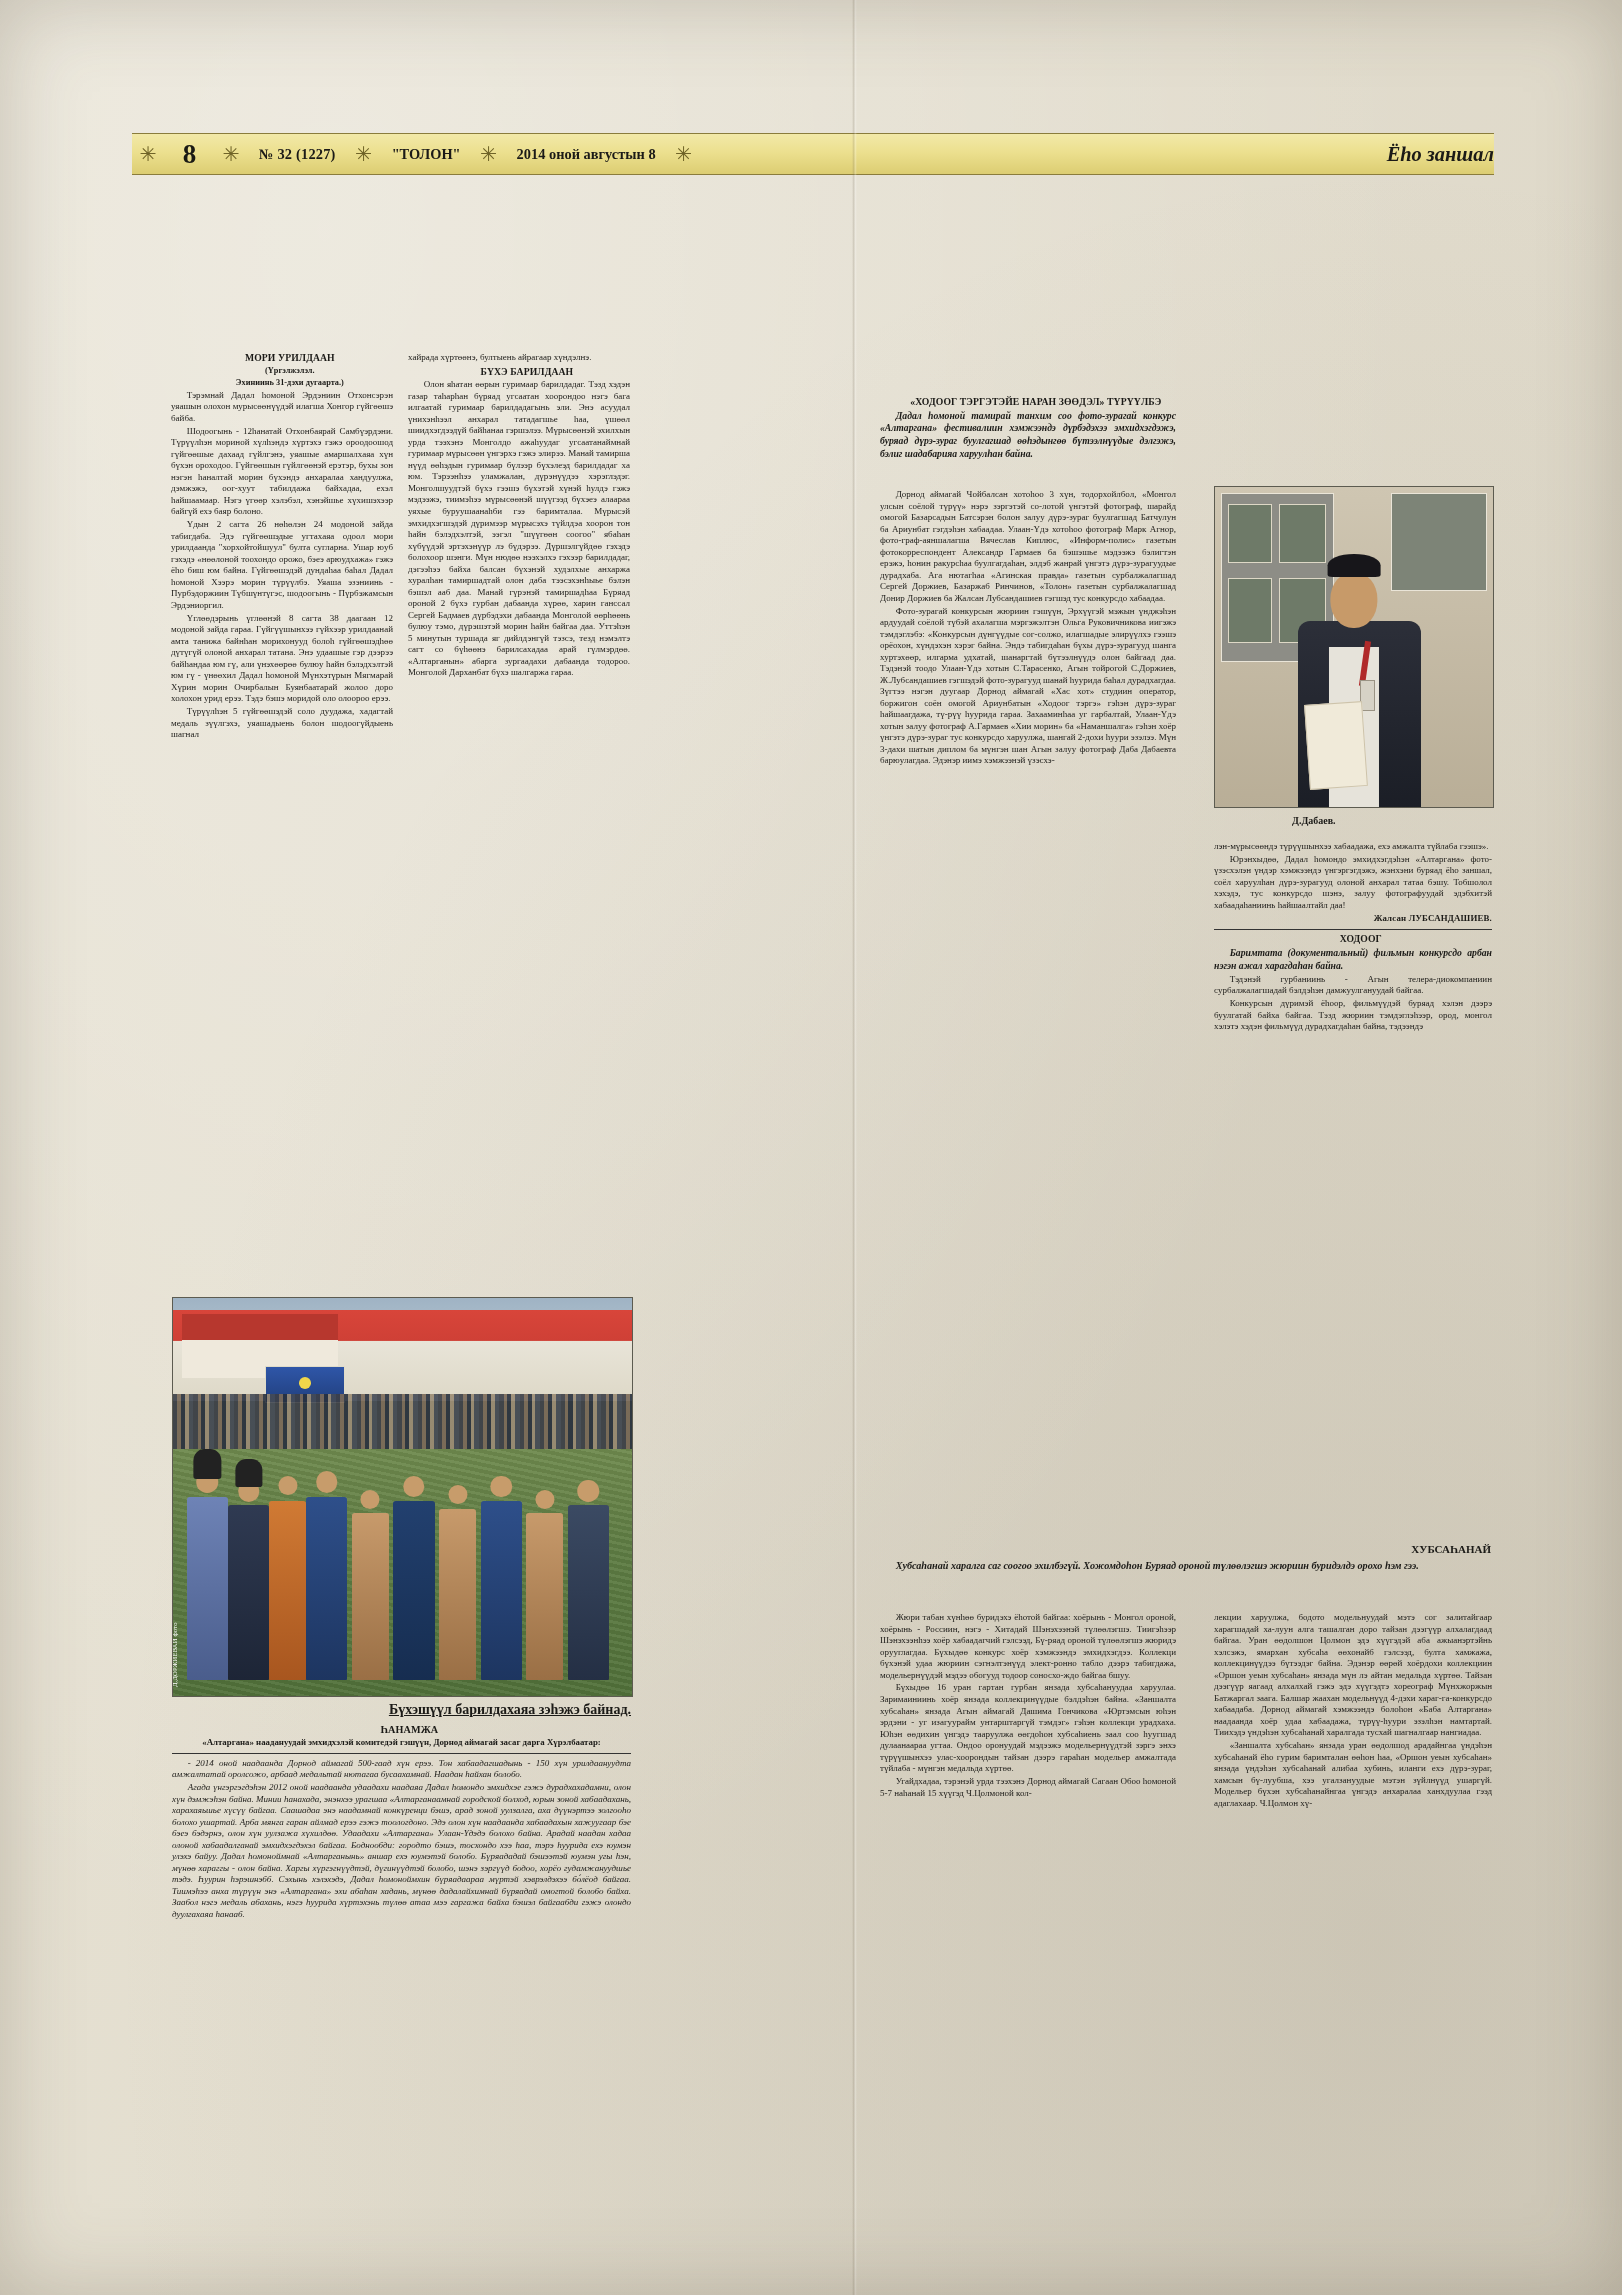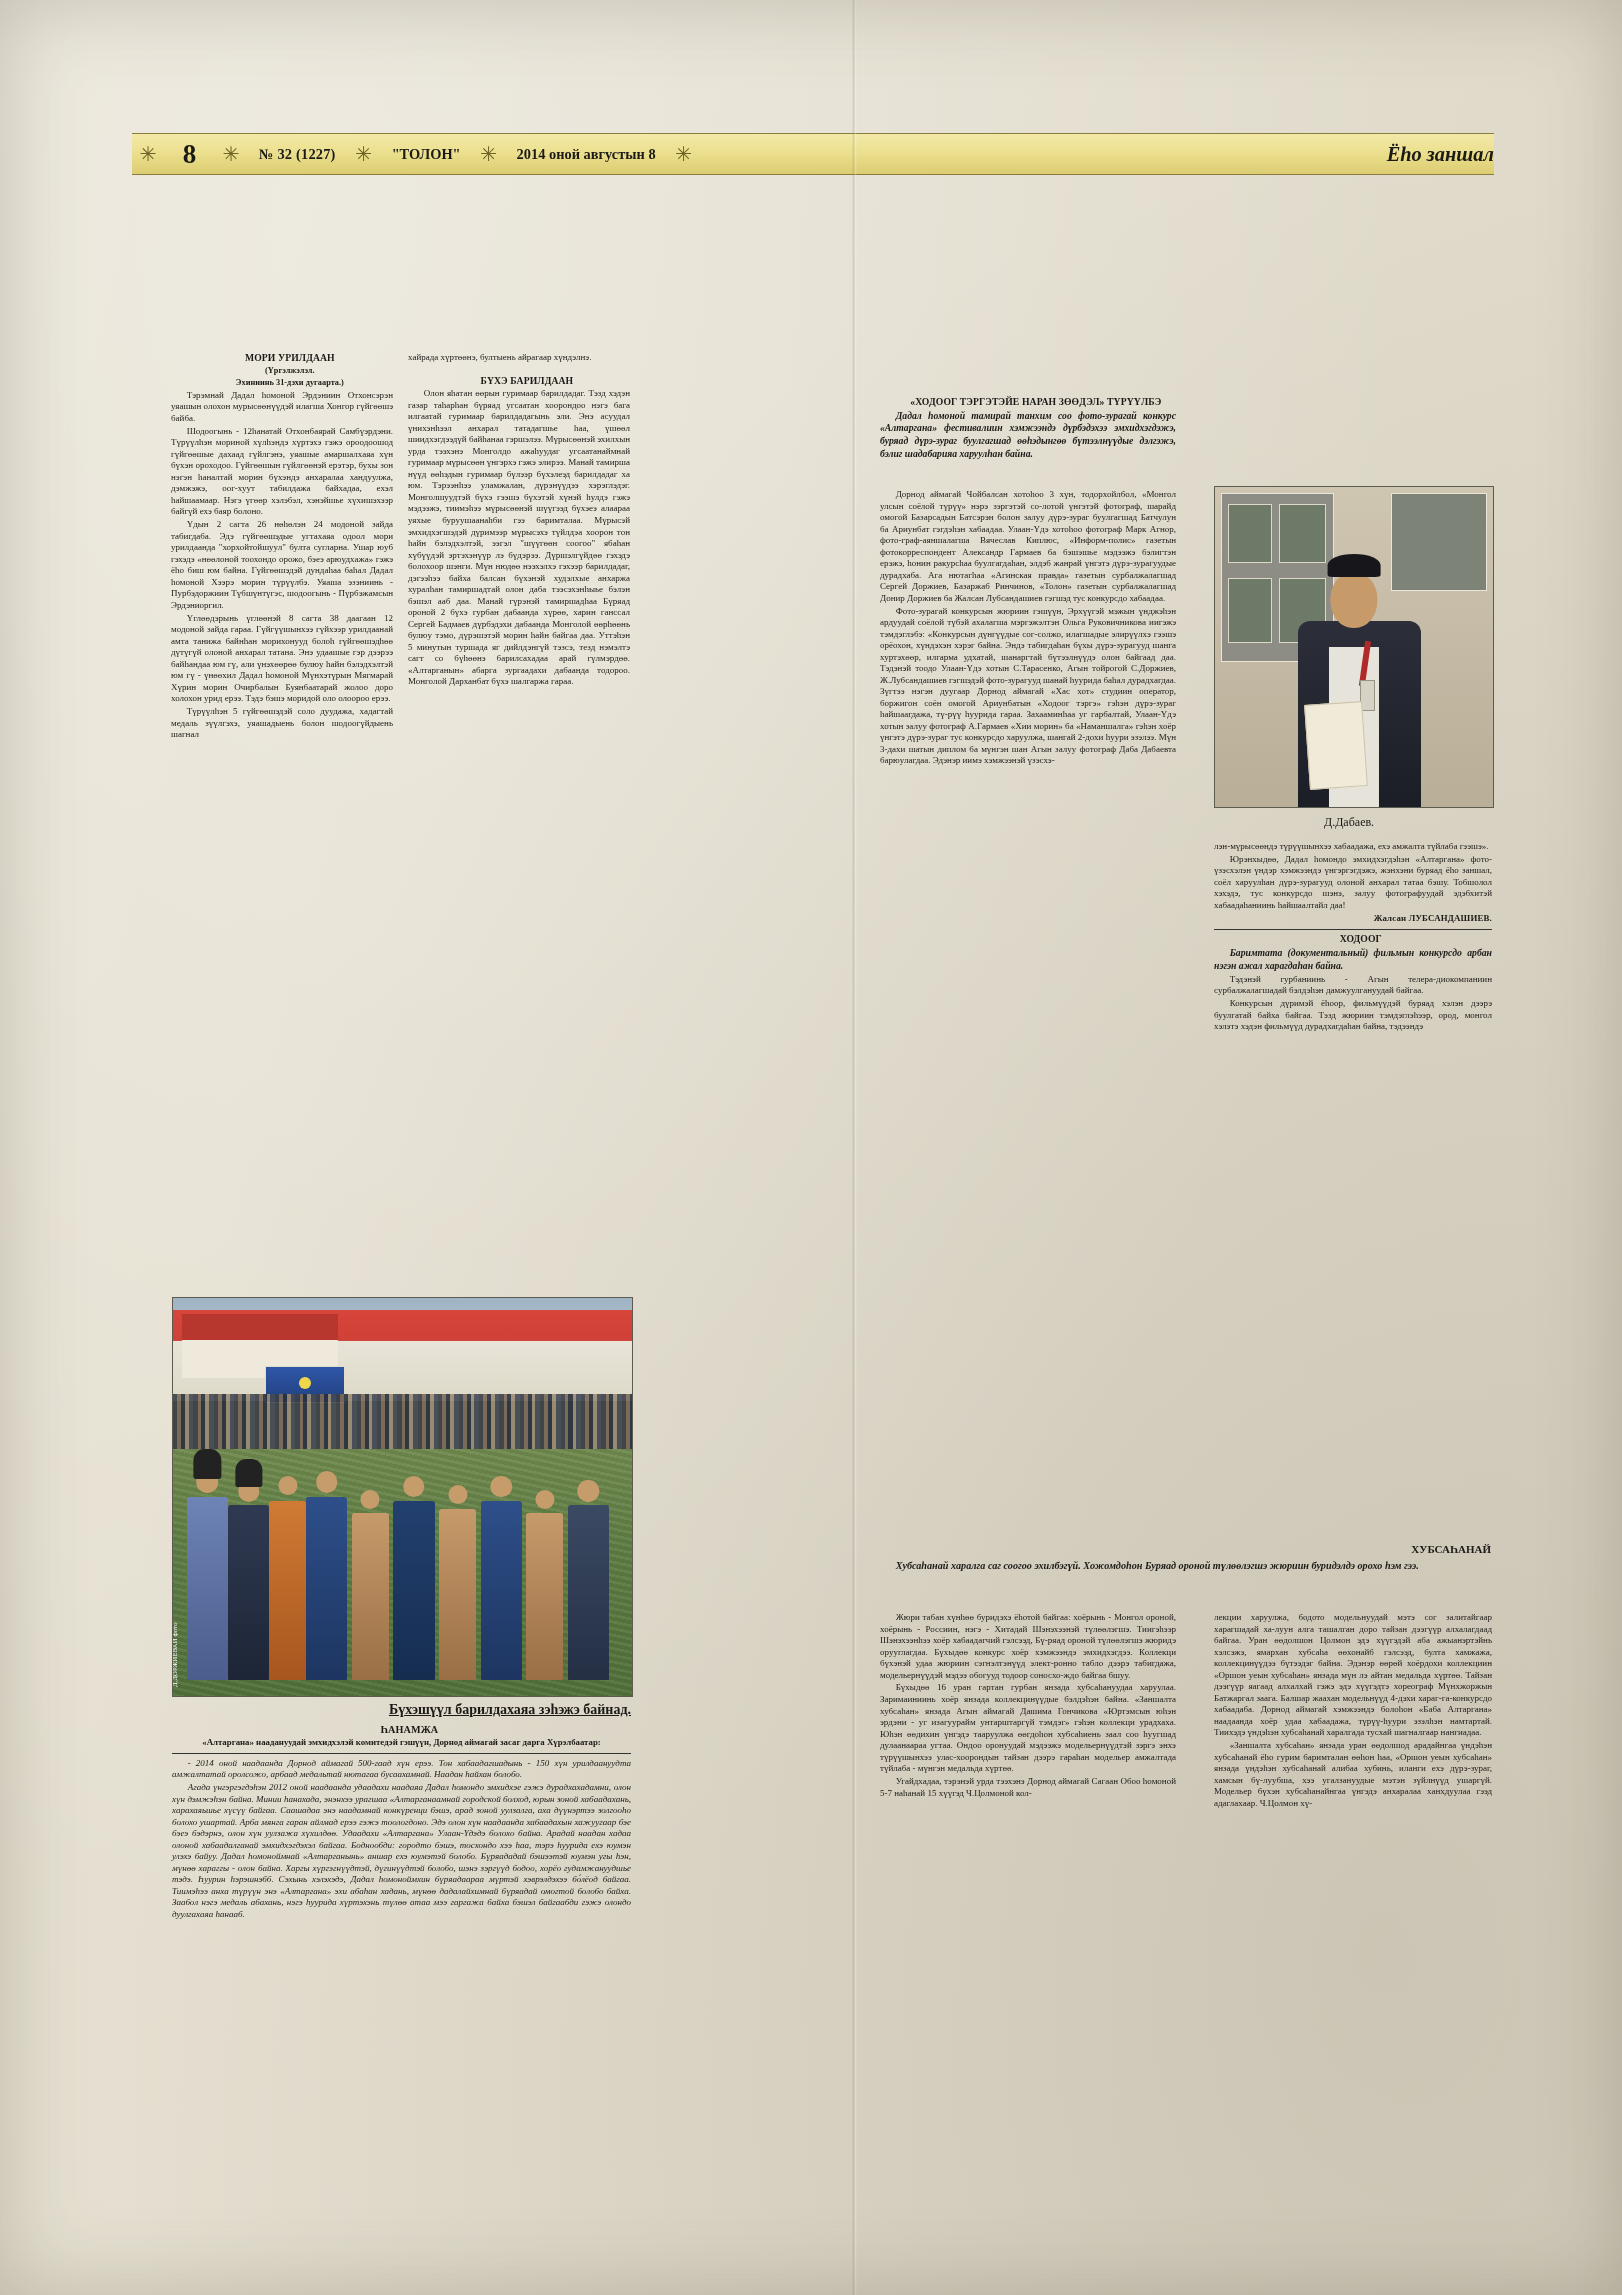--- a/index.html
+++ b/index.html
@@ -277,23 +277,22 @@
   .ph2-badge {
     position:absolute; left: 52%; bottom: 30%; width: 5%; height: 9%;
     background: #d6d2c6; border: 0.5px solid #9a9384;
   }
   .ph2-lanyard {
     position:absolute; left: 53%; bottom: 38%; width: 2%; height: 14%;
     background: #b02a2a; transform: rotate(8deg);
   }
   .photo-cap-under {
     position: absolute;
-    font-size: 12px;
-    font-weight: normal;
-    margin-left: 32px;
+    font-size: 10px;
+    font-weight: bold;
   }
 </style>
 </head>
 <body>
 
 <div class="page">
   <div class="paper-tint"></div>
 
   <div class="masthead">
     <div class="ornament">✳</div>
@@ -315,21 +314,21 @@
     <p class="subhead-sm">Эхиниинь 31-дэхи  дугаарта.)</p>
     <p>Тэрэмнай Дадал һомоной Эрдэниин Отхонсэрэн уяашын олохон мурысөөнүүдэй илагша Хонгор гүйгөөшэ байба.</p>
     <p>Шодоогынь - 12һанатай Отхонбаярай Самбүэрдэни. Түрүүлһэн мориной хүлһэндэ хүртэхэ гэжэ ороодоошод гүйгөөшые дахаад гүйлгэнэ, уяашые амаршалхаяа хүн бүхэн ороходоо. Гүйгөөшын гүйлгөөнэй ерэтэр, бухы зон нэгэн һаналтай морин бүхэндэ анхаралаа хандуулжа, дэмжэжэ, оог-хуут табилдажа байхадаа, ехэл һайшаамаар. Нэгэ үгөөр хэлэбэл, хэнэйшье хүхишэхээр байгүй ехэ баяр болоно.</p>
     <p>Үдын 2 сагта 26 нөһөлэн 24 модоной зайда табигдаба. Эдэ гүйгөөшэдые угтахаяа одоол мори урилдаанда "хорхойтойшуул" булта сугларна. Ушар юуб гэхэдэ «нөөлоной тоохондо орожо, бэеэ арюудхажа» гэжэ ёһо биш юм байна. Гүйгөөшэдэй дундаһаа баһал Дадал һомоной Хээрэ морин түрүүлбэ. Уяаша эзэниинь - Пурбэдоржиин Түбшүнтүгэс, шодоогынь - Пүрбэжамсын Эрдэниоргил.</p>
     <p>Үглөөдэрынь үглөөнэй 8 сагта 38 даагаан 12 модоной зайда гараа. Гүйгүүшынхээ гүйхээр урилдаанай амта танижа байнһан морихонууд болоһ гүйгөөшэдһөө дүтүгүй олоной анхарал татана. Энэ удаашые гэр дээрээ байһандаа юм гү, али үнэхөөрөө булюу һайн бэлэдхэлтэй юм гү - үнөөхил Дадал һомоной Мүнхэтүрын Мягмарай Хүрин морин Очирбалын Буянбаатарай жолоо доро холохон урид ерээ. Тэдэ бэшэ моридой оло олоороо ерээ.</p>
     <p>Түрүүлһэн 5 гүйгөөшэдэй соло дуудажа, хадагтай медаль зүүлгэхэ, уяашадыень болон шодоогүйдыень шагнал</p>
   </div>
 
   <div class="col" style="left:408px; top:352px; width:222px;">
     <p class="noind">хайрада хүртөөнэ, бултыень айрагаар хүндэлнэ.</p>
-    <p class="subhead" style="margin-top:11px;">БҮХЭ БАРИЛДААН</p>
+    <p class="subhead" style="margin-top:2px;">БҮХЭ БАРИЛДААН</p>
     <p>Олон яһатан өөрын гуримаар барилдадаг. Тэзд хэдэн газар таһарһан бүряад угсаатан хоорондоо нэгэ бага илгаатай гуримаар барилдадагынь эли. Энэ асуудал үнихэнһээл анхарал татадагшье һаа, үшөөл шиидхэгдээдүй байһанаа гэршэлээ. Мүрысөөнэй эхилхын урда тээхэнэ Монголдо ажаһуудаг угсаатанаймнай гуримаар мүрысөөн үнгэрхэ гэжэ элирээ. Манай тамирша нүүд өөһэдын гуримаар бүлээр бүхэлеэд барилдадаг ха юм. Тэрээнһээ уламжалан, дүрэнүүдээ хэрэглэдэг. Монголшуудтэй бүхэ гээшэ бүхэтэй хүнэй һулдэ гэжэ мэдээжэ, тиимэһээ мүрысөөнэй шүүгээд бүхэеэ алаараа уяхые буруушаанаһби гээ баримталаа. Мүрысэй эмхидхэгшэдэй дүримээр мүрысэхэ түйлдэа хоорон тон һайн бэлэдхэлтэй, ээгэл "шүүгөөн соогоо" ябаһан хүбүүдэй эртэхэнүүр лэ бүдэрээ. Дүршэлгүйдөө гэхэдэ болохоор шэнги. Мүн нюдөө нээхэлхэ гэхээр барилдадаг, дэгээһээ байха балсан бүхэнэй худэлхые анхаржа хуралһан тамиршадтай олон даба тээсэхэнһыье бэлэн бэшэл ааб даа. Манай гүрэнэй тамиршадһаа Бүряад ороной 2 бүхэ гурбан дабаанда хүрөө, харин ганссал Сергей Бадмаев дүрбэдэхи дабаанда Монголой өөрһөөнь булюу тэмо, дүрэшэтэй морин һайн байгаа даа. Уттэһэн 5 минутын туршада яг дийлдэнгүй тэзсэ, тезд нэмэлтэ сагт со бүһөөнэ барилсахадаа арай гүлмэрдөө. «Алтарганын» абарга зургаадахи дабаанда тодороо. Монголой Дарханбат бүхэ шалгаржа гараа.</p>
   </div>
 
   <div class="photo" style="left:172px; top:1297px; width:459px; height:398px;">
     <div class="ph1-sky"></div>
     <div class="ph1-tent"></div>
     <div class="ph1-tent2"></div>
     <div class="ph1-banner"></div>
     <div class="ph1-crowd"></div>
     <div class="ph1-grass"></div>

